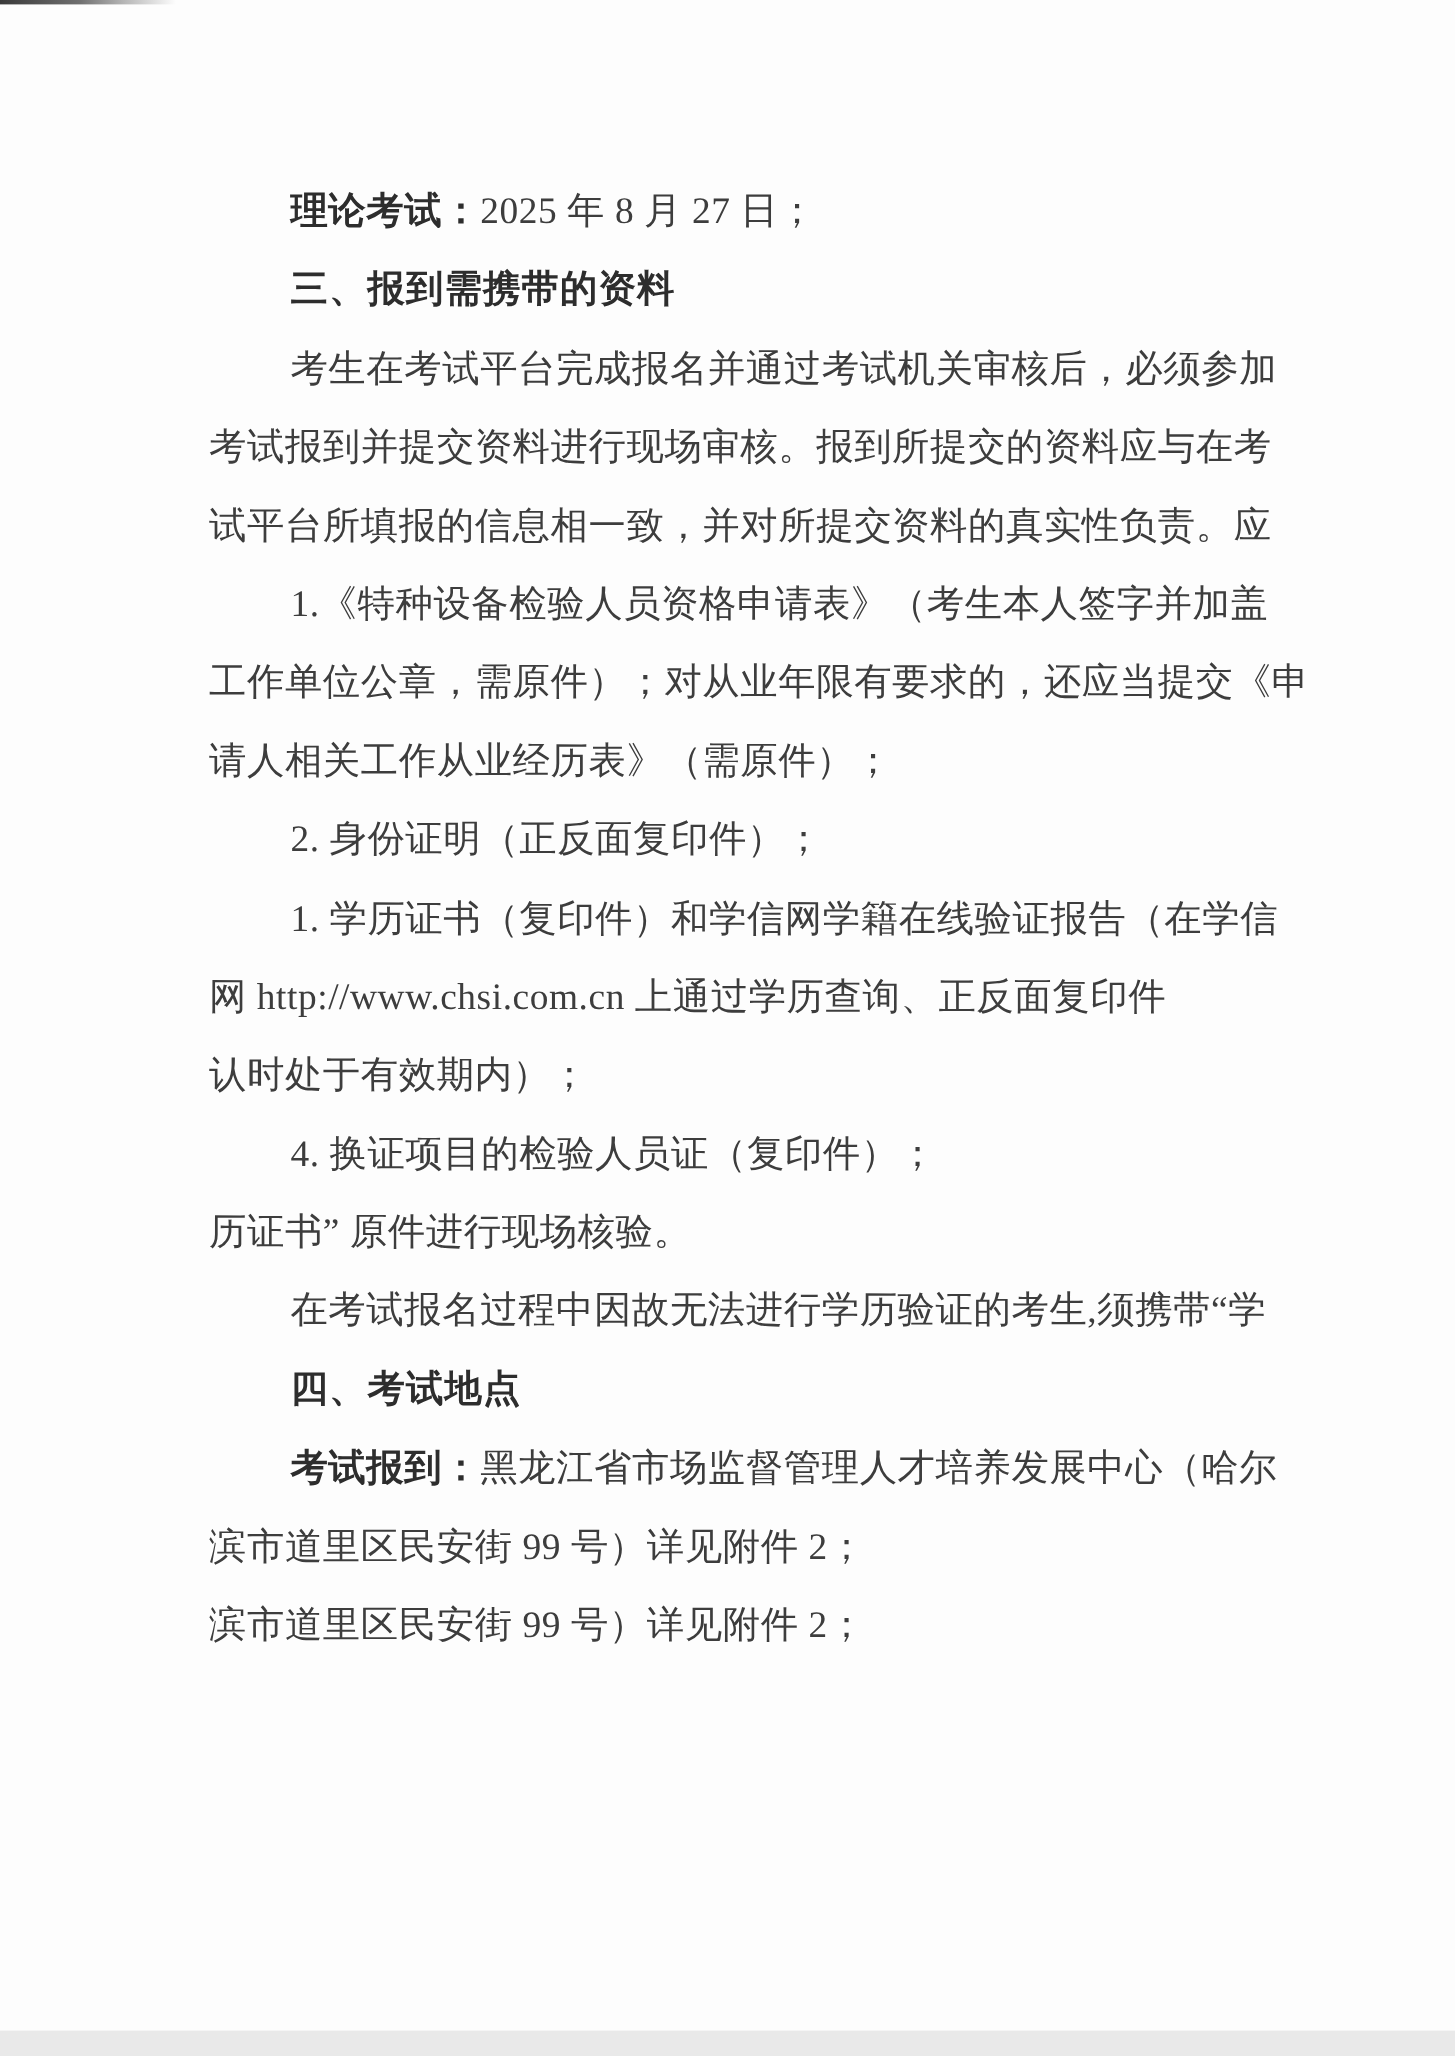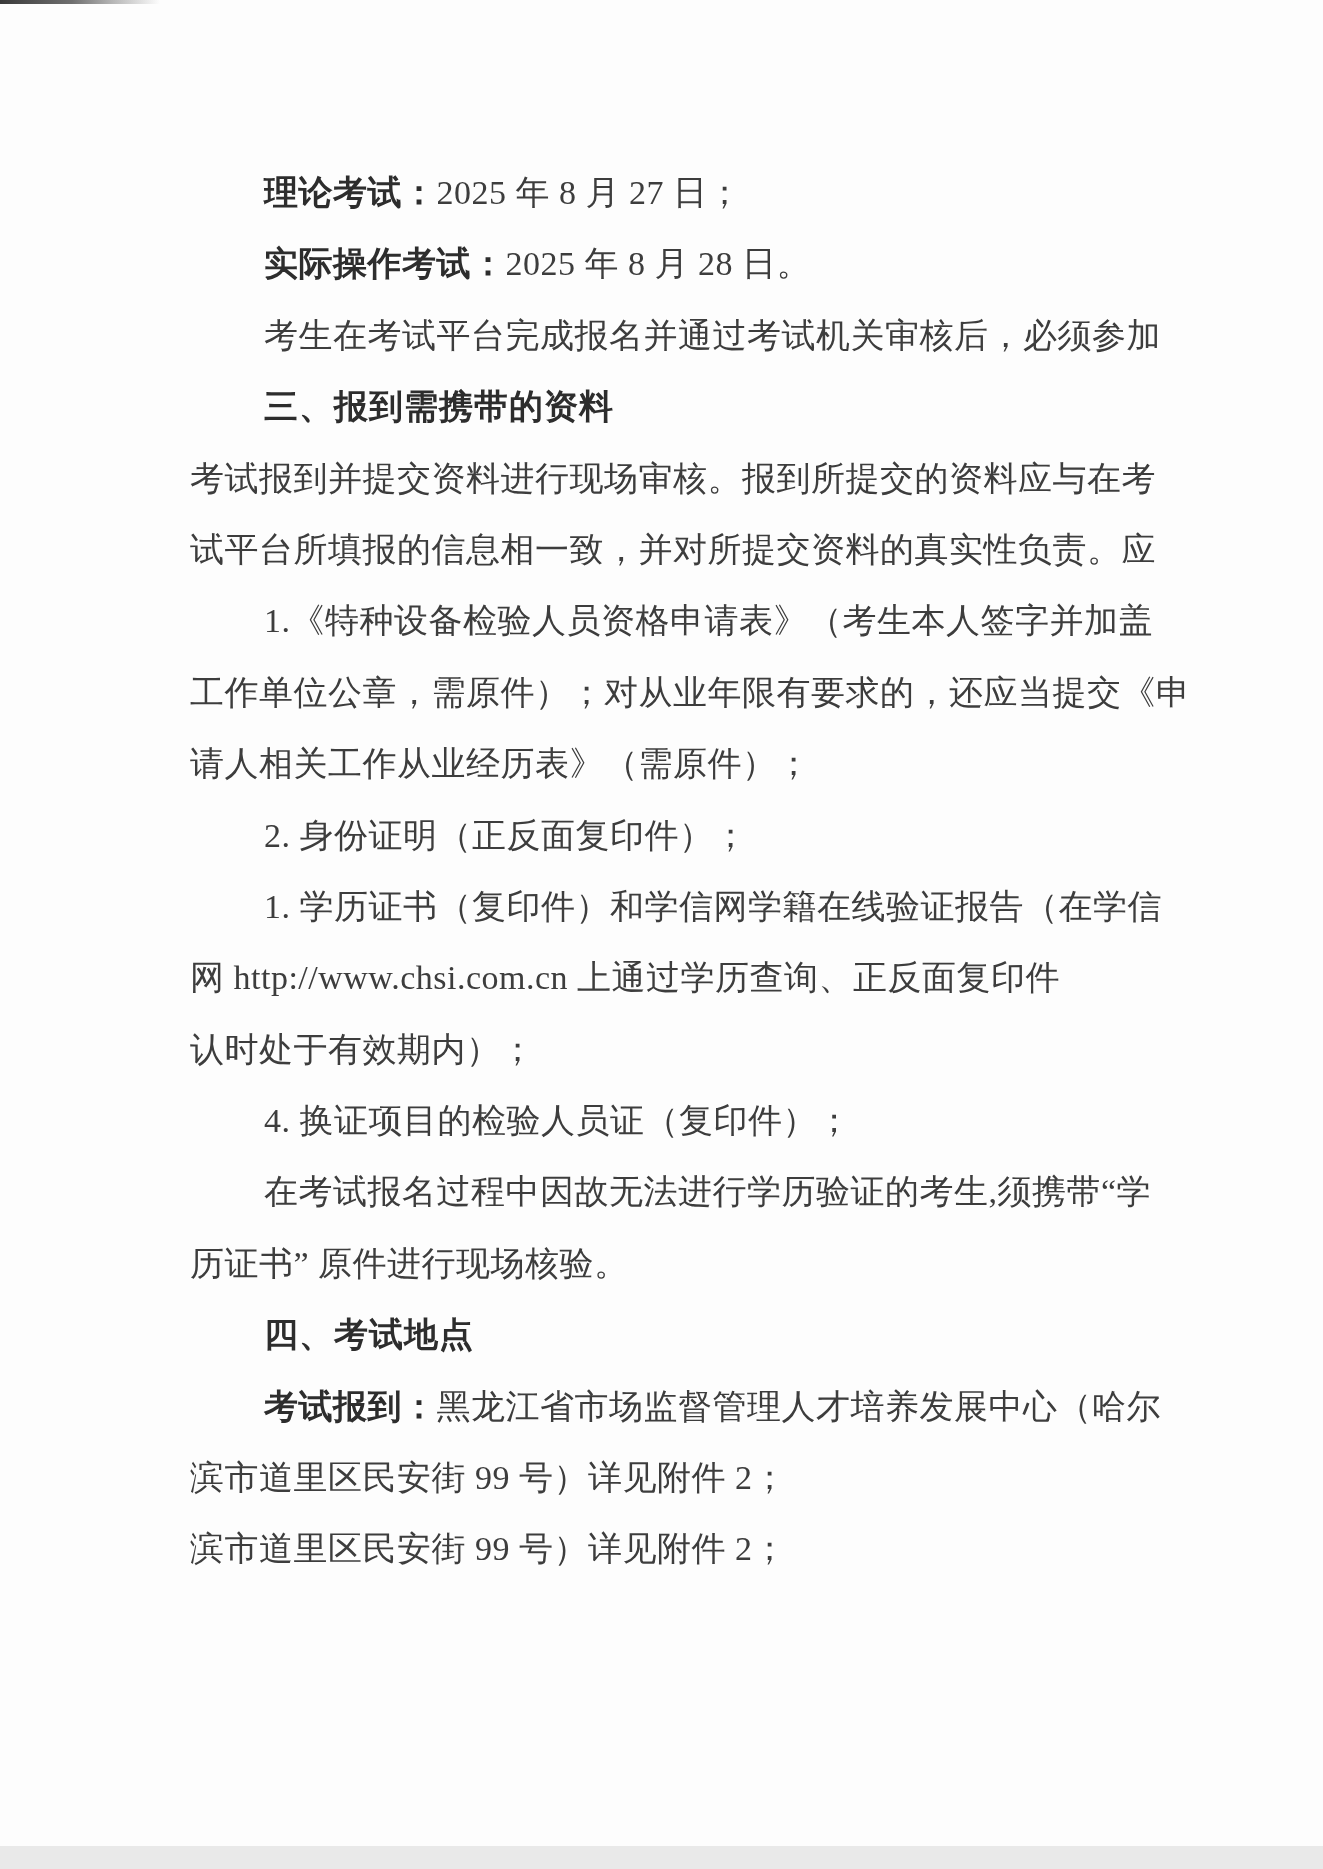--- a/index.html
+++ b/index.html
@@ -56,33 +56,32 @@
     color: var(--heading-color, #2d2d2d);
   }
 </style>
 </head>
 <body>
 
 <div class="page" style="--page-bg: #fdfdfd; --text-color: #3d3d3d; --heading-color: #2d2d2d;">
   <div class="scan-artifact"></div>
   <div class="content">
       <div class="line indent"><span class="bold-label">理论考试：</span><span>2025 年 8 月 27 日；</span></div>
-      <div class="line indent"><span class="bold-label">实际操作考试：</span><span>2025 年 8 月 28 日。</span></div>
+      <div class="line indent heading"><span>三、报到需携带的资料</span></div>
       <div class="line indent"><span>考生在考试平台完成报名并通过考试机关审核后，必须参加</span></div>
-      <div class="line indent heading"><span>三、报到需携带的资料</span></div>
       <div class="line"><span>考试报到并提交资料进行现场审核。报到所提交的资料应与在考</span></div>
       <div class="line"><span>试平台所填报的信息相一致，并对所提交资料的真实性负责。应</span></div>
       <div class="line indent"><span>1.《特种设备检验人员资格申请表》（考生本人签字并加盖</span></div>
       <div class="line"><span>工作单位公章，需原件）；对从业年限有要求的，还应当提交《申</span></div>
       <div class="line"><span>请人相关工作从业经历表》（需原件）；</span></div>
       <div class="line indent"><span>2. 身份证明（正反面复印件）；</span></div>
       <div class="line indent"><span>1. 学历证书（复印件）和学信网学籍在线验证报告（在学信</span></div>
       <div class="line"><span>网 http://www.chsi.com.cn 上通过学历查询、正反面复印件</span></div>
       <div class="line"><span>认时处于有效期内）；</span></div>
       <div class="line indent"><span>4. 换证项目的检验人员证（复印件）；</span></div>
+      <div class="line"><span>历证书” 原件进行现场核验。</span></div>
       <div class="line indent"><span>在考试报名过程中因故无法进行学历验证的考生,须携带“学</span></div>
-      <div class="line"><span>历证书” 原件进行现场核验。</span></div>
       <div class="line indent heading"><span>四、考试地点</span></div>
       <div class="line indent"><span class="bold-label">考试报到：</span><span>黑龙江省市场监督管理人才培养发展中心（哈尔</span></div>
       <div class="line"><span>滨市道里区民安街 99 号）详见附件 2；</span></div>
       <div class="line"><span>滨市道里区民安街 99 号）详见附件 2；</span></div>
     </div>
 </div>
 
 </body></html>

